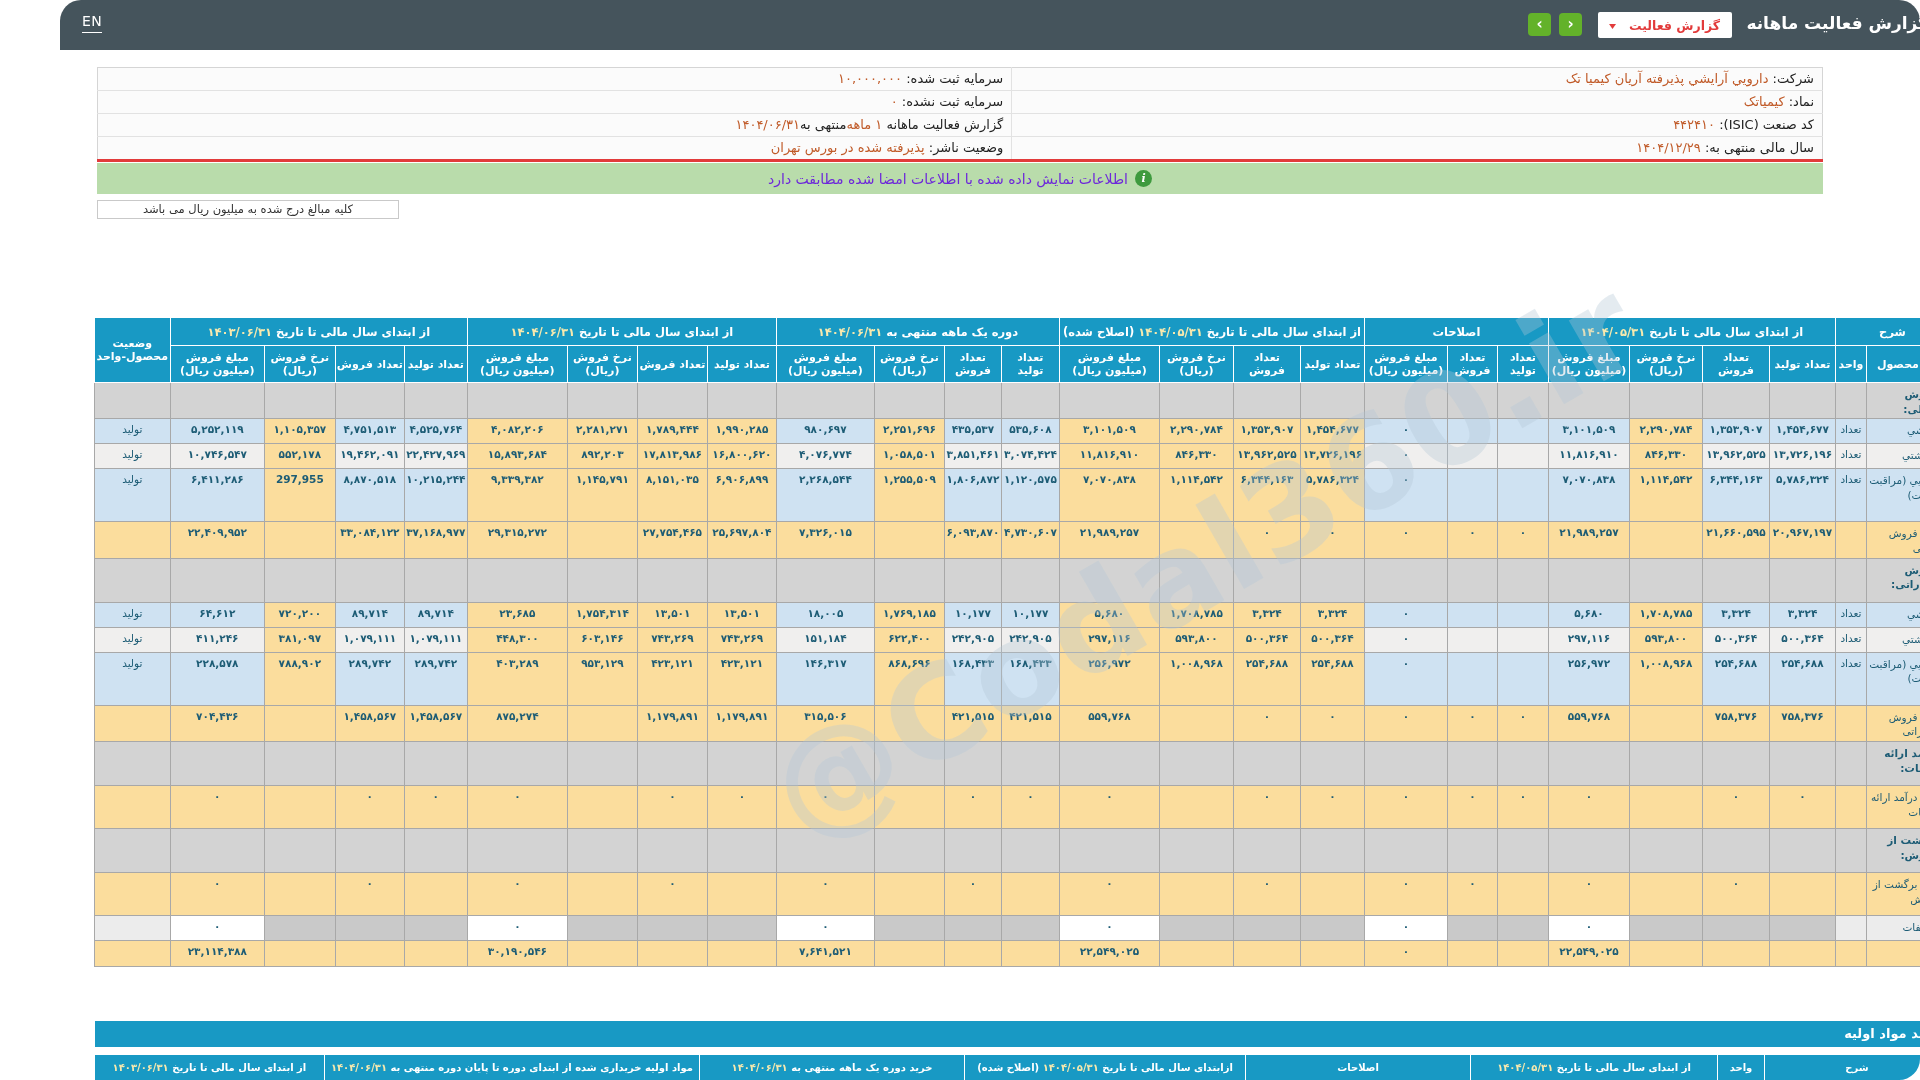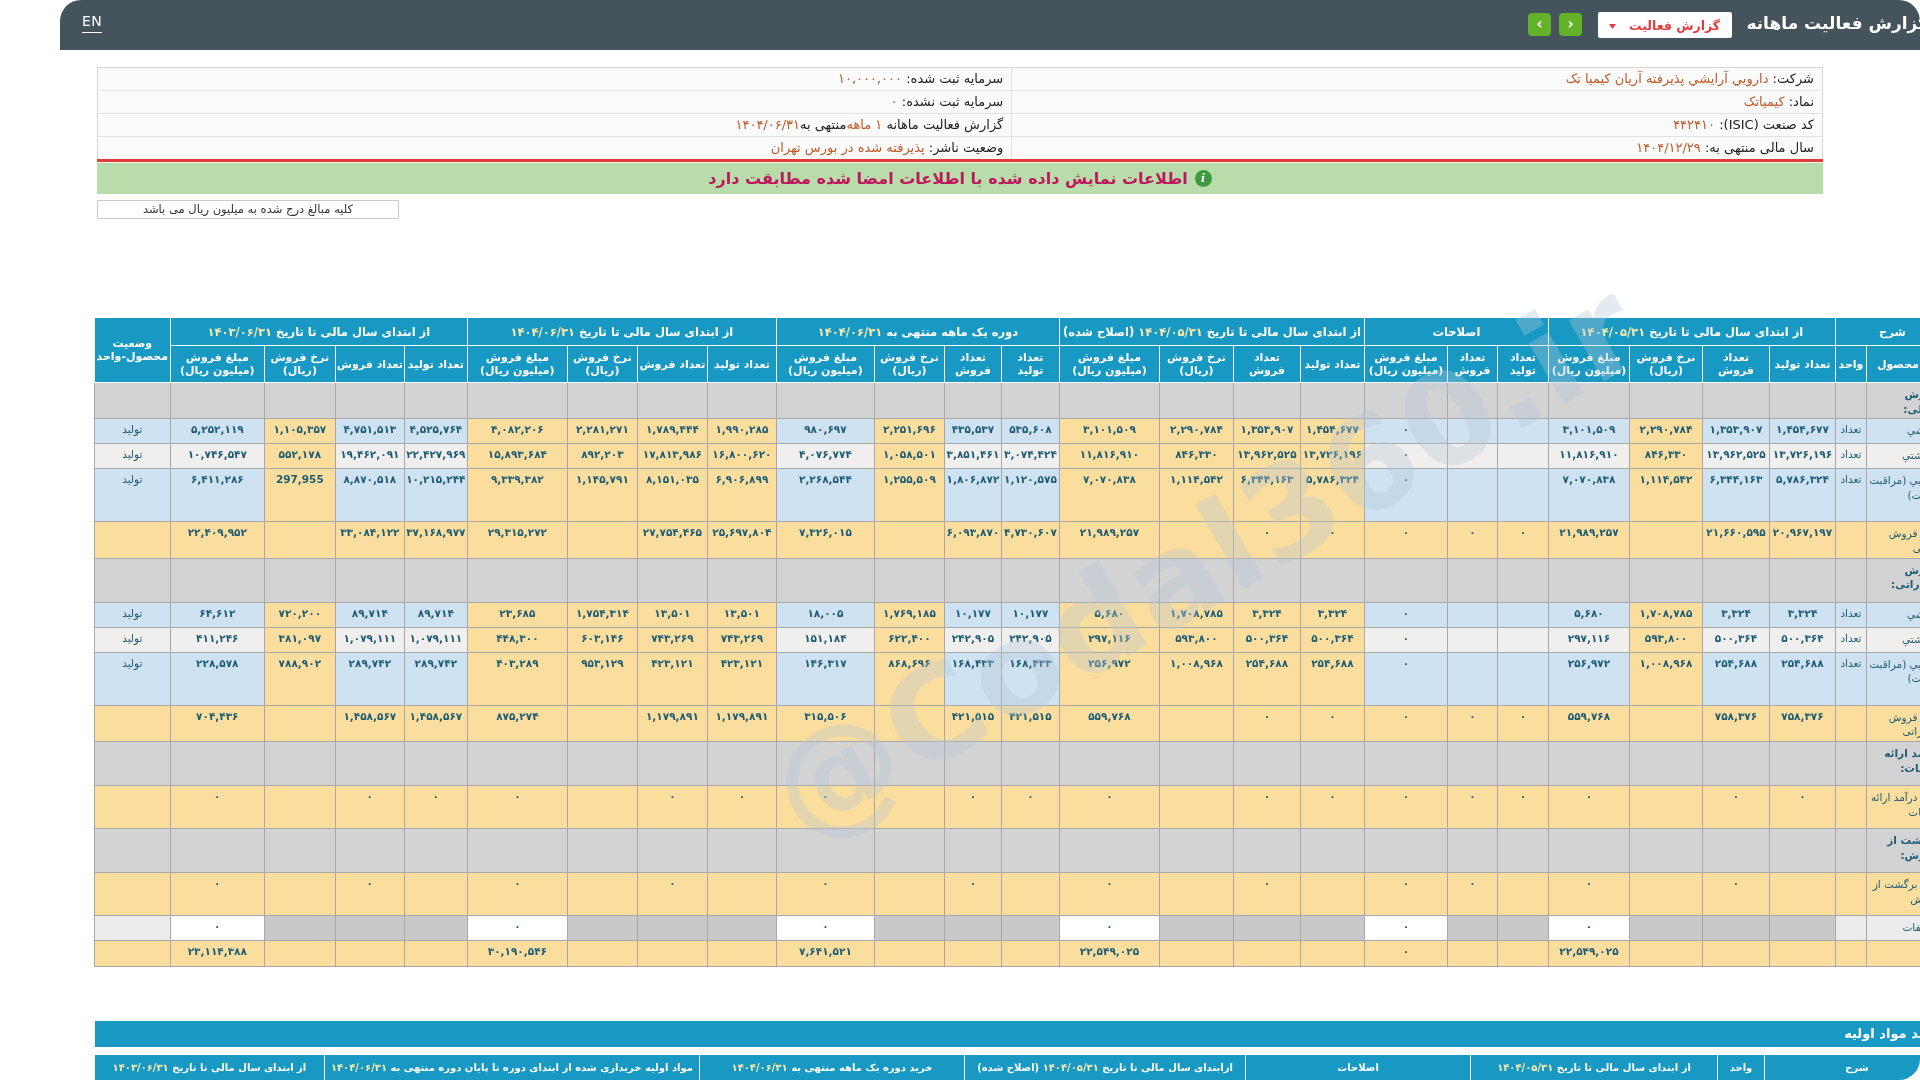--- a/index.html
+++ b/index.html
@@ -28,21 +28,21 @@
   .info-wrap { position:absolute; top:67px; right:97px; width:1726px; }
   table.info { width:100%; border-collapse:collapse; background:#fbfbfb;
     border:1px solid #d5d5d5; border-bottom:3px solid #e23b3b; }
   table.info td { border-top:1px solid #e2e2e2; font-size:13px; color:#222;
     padding:3px 8px 4px; height:22px; white-space:nowrap;margin-top:34px; }
   table.info tr:first-child td { border-top:none; }
   table.info td.rcell { width:47%; border-left:1px solid #e2e2e2; }
   table.info .val { color:#c05a28; }
   .green-bar { margin-top:1px; height:31px; background:#b9dcab; display:flex;
     align-items:center; justify-content:center; gap:7px; }
-  .green-bar .txt { color:#be185d; font-size:16px; font-weight:bold; }
+  .green-bar .txt { color:#6d28d9; font-size:14px; font-weight:normal; }
   .info-icon { width:17px; height:17px; border-radius:50%; background:#3e9a3e; color:#fff;
     font-size:11px; font-weight:bold; text-align:center; line-height:17px;
     font-family:"DejaVu Serif", serif; font-style:italic; }
   .million-box { margin:6px auto 0 0; width:302px; height:19px; border:1px solid #c9c9c9;
     background:#fff; font-size:11.5px; color:#333; text-align:center; line-height:17px; }
 
   
   .prod-section { position:absolute; top:285px; left:35px; width:1855px; }
   .purchase-section { position:absolute; top:1021px; left:35px; width:1855px; }
   .blue-bar { height:26px; background:#1899c4; color:#fff; font-size:13px; font-weight:bold;

